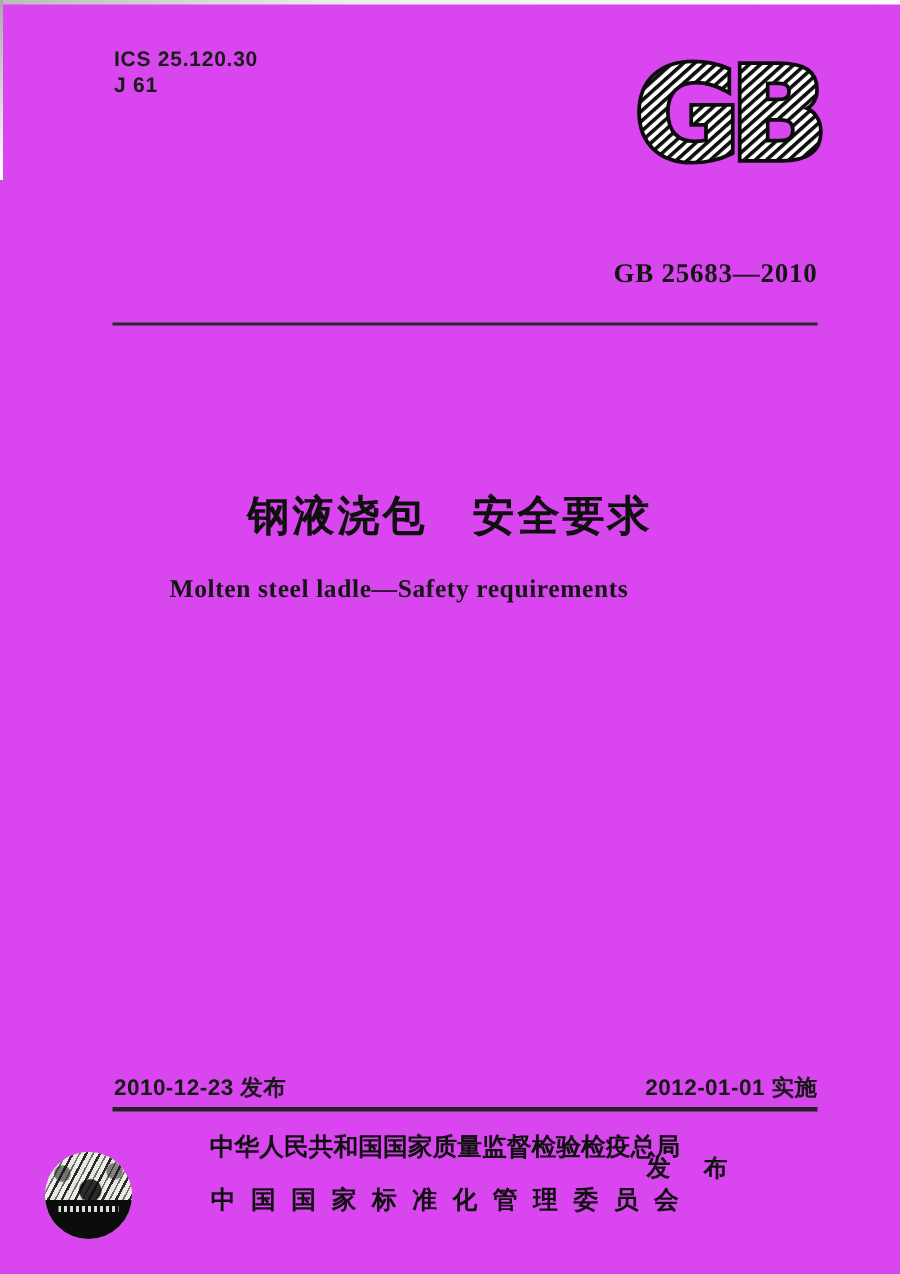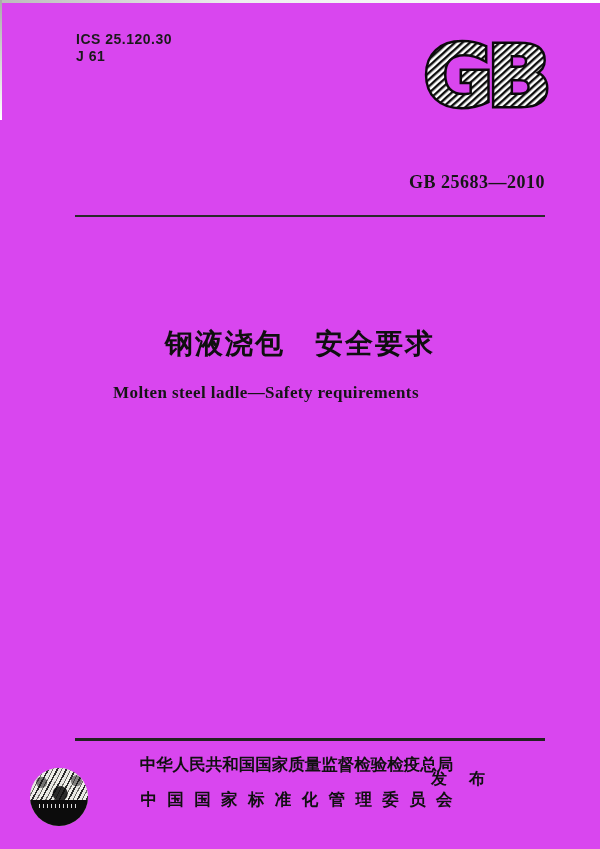--- a/index.html
+++ b/index.html
@@ -102,20 +102,24 @@
 
 
   <div class="std-num">GB 25683—2010</div>
 
   <div class="rule-thin"></div>
 
   <div class="doc-title"><span>钢液浇包</span><span class="gap"></span><span>安全要求</span></div>
 
   <div class="doc-title-en">Molten steel ladle—Safety requirements</div>
 
+  <div class="date-row">
+    <span>2010-12-23 发布</span>
+    <span>2012-01-01 实施</span>
+  </div>
 
   <div class="rule-heavy"></div>
 
   <div class="issuers">
     <div class="l1">中华人民共和国国家质量监督检验检疫总局</div>
     <div class="l2">中国国家标准化管理委员会</div>
   </div>
 
   <div class="publish-label">发 布</div>
 

